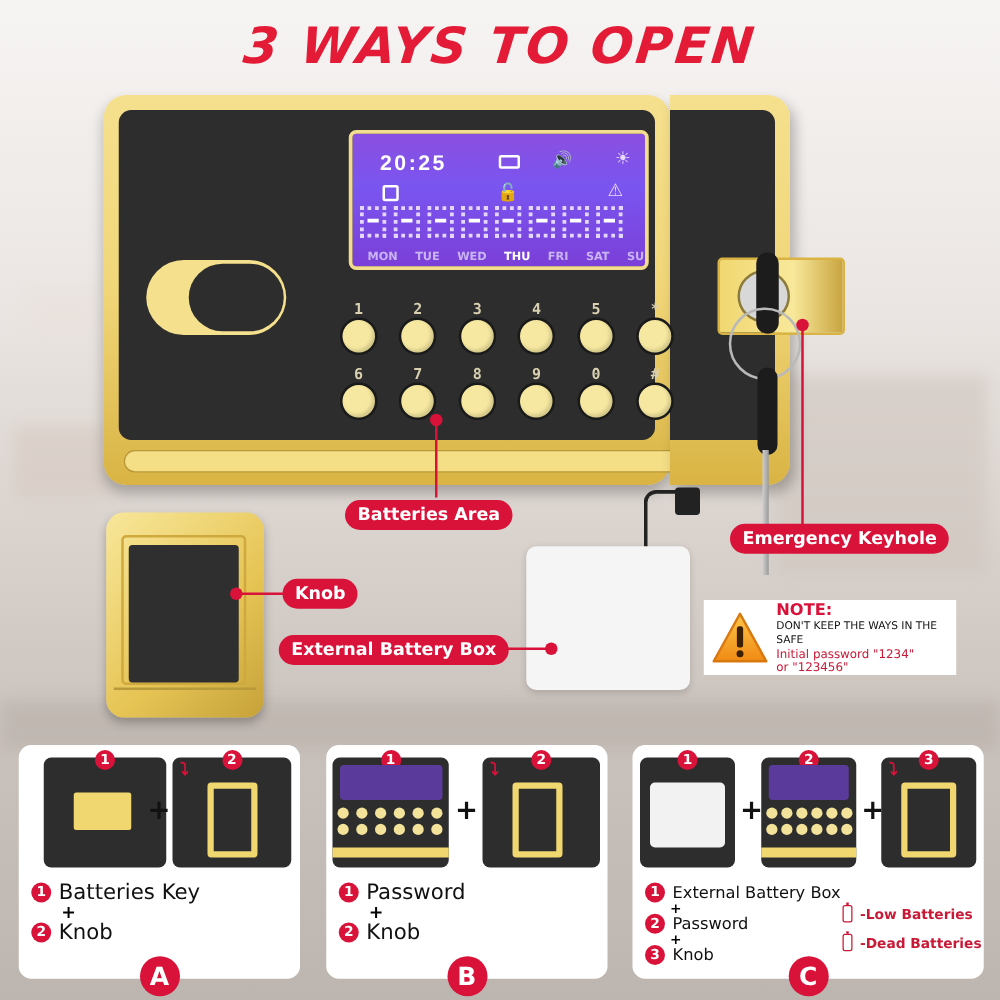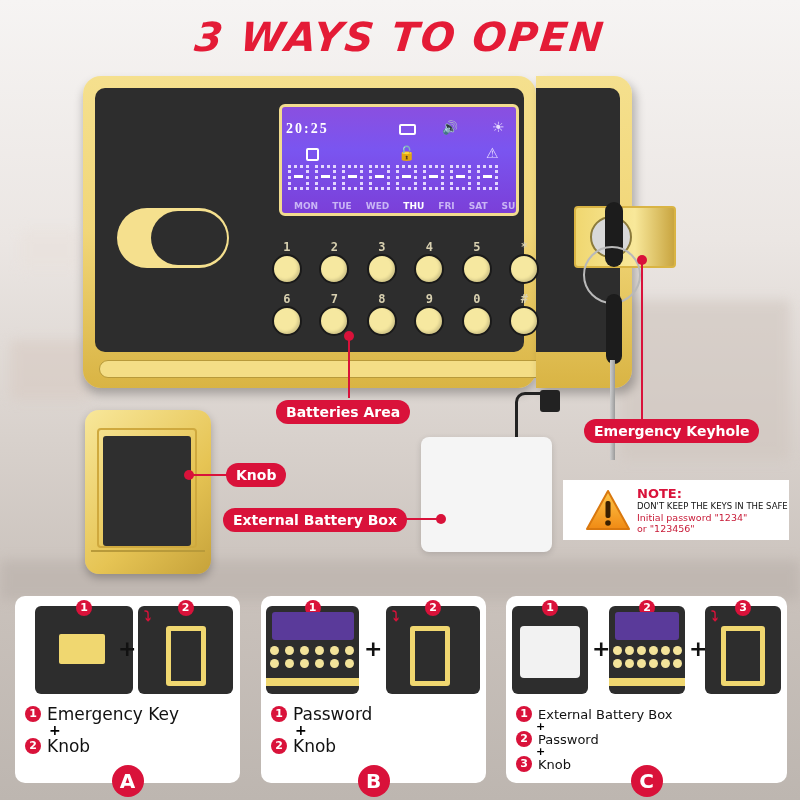--- a/index.html
+++ b/index.html
@@ -46,21 +46,21 @@
     position: absolute; left: 16px; top: 284px; width: 510px; height: 18px;
     border: 1px solid #b89a3a; border-radius: 9px; background: #f4de86;
   }
 
   .lcd {
     position: absolute; left: 279px; top: 104px; width: 240px; height: 112px;
     border: 3px solid #f2dc8e; border-radius: 6px;
     background: linear-gradient(180deg, #8a4fe0 0%, #7a55f0 40%, #7b3fd8 100%);
     overflow: hidden; color: #f2ecff;
   }
-  .lcd .time { position: absolute; left: 4px; top: 14px; font-family: Liberation Serif, serif; font-size: 14px; letter-spacing: 2px; font-weight: bold; color: #fff; }
+  .lcd .time { position: absolute; left: 22px; top: 14px; font-family: Liberation Sans, sans-serif; font-size: 17px; letter-spacing: 2px; font-weight: bold; color: #fff; }
   .lcd .batt { position: absolute; left: 117px; top: 17px; width: 17px; height: 11px; border: 2px solid #fff; border-radius: 2px; }
   .lcd .spk { position: absolute; left: 160px; top: 13px; font-size: 13px; color: #d8c6ff; }
   .lcd .sun { position: absolute; left: 210px; top: 12px; font-size: 14px; color: #e8dcff; }
   .lcd .hand { position: absolute; left: 24px; top: 41px; width: 13px; height: 13px; border: 2px solid #fff; border-radius: 2px; }
   .lcd .lock { position: absolute; left: 116px; top: 38px; font-size: 14px; color: #fff; }
   .lcd .warn { position: absolute; left: 204px; top: 38px; font-size: 14px; color: #e8dcff; }
   .lcd .digits { position: absolute; left: 6px; top: 58px; display: flex; gap: 6px; }
   .lcd .digit { width: 21px; height: 25px; border: 3px dotted #e3d6ff; position: relative; }
   .lcd .digit::after { content: ""; position: absolute; left: 3px; right: 3px; top: 7px; height: 3px; background: #fff; }
   .lcd .days { position: absolute; left: 12px; top: 94px; display: flex; gap: 14px; font-size: 9px; font-weight: bold; color: #c9b5f5; }
@@ -106,22 +106,22 @@
 
   
   .pill {
     position: absolute; background: #d9123a; color: #fff; font-weight: bold;
     font-size: 14px; padding: 4px 10px; border-radius: 12px; white-space: nowrap;
   }
   .dot { position: absolute; width: 10px; height: 10px; border-radius: 50%; background: #d9123a; }
   .line { position: absolute; background: #d9123a; }
 
   .note {
-    position: absolute; left: 563px; top: 480px; width: 226px; height: 60px;
-    background: #fff; display: flex; align-items: center; padding-left: 22px;
+    position: absolute; left: 563px; top: 480px; width: 202px; height: 60px;
+    background: #fff; display: flex; align-items: center; padding-left: 6px; justify-content: center;
   }
   .note .tri { width: 46px; height: 44px; position: relative; flex: none; }
   .note .tri svg { width: 46px; height: 44px; }
   .note .txt { margin-left: 6px; line-height: 11px; }
   .note .h { color: #d9123a; font-weight: bold; font-size: 13px; line-height: 15px; }
   .note .warn-line { color: #111; font-size: 8.5px; }
   .note .pw { color: #c81a37; font-size: 9.5px; }
 
   
   .card {
@@ -306,41 +306,41 @@
             <stop offset="1" stop-color="#f08a14"></stop>
           </linearGradient>
         </defs>
       <path d="M23 3 L44 41 L2 41 Z" fill="url(#tg)" stroke="#d9780e" stroke-width="2" stroke-linejoin="round"></path>
       <rect x="20.5" y="13" width="5" height="17" rx="2" fill="#3a2000"></rect>
       <circle cx="23" cy="35" r="2.8" fill="#3a2000"></circle>
     </svg>
   </div>
   <div class="txt">
     <div class="h">NOTE:</div>
-    <div class="warn-line">DON'T KEEP THE KEYS IN THE SAFE</div>
+    <div class="warn-line">DON'T KEEP THE WAYS IN THE SAFE</div>
     <div class="pw">Initial password "1234"</div>
     <div class="pw">or "123456"</div>
   </div>
 </div>
 
 <div class="card a">
   <div class="thumb" style="left:20px; width:98px;">
     <div class="num">1</div>
     <div class="mini-keyplate"></div>
   </div>
   <div class="plus" style="left:103px;">+</div>
   <div class="thumb" style="left:123px; width:95px;">
     <div class="num">2</div>
     <div class="mini-arrow">⤵</div>
     <div class="mini-knob" style="left:28px;"></div>
   </div>
   <div class="steps">
     <div class="step">
         <span class="num">1</span>
-        <span>Emergency Key</span>
+        <span>Batteries Key</span>
       </div>
     <div class="step-plus">+</div>
     <div class="step">
         <span class="num">2</span>
         <span>Knob</span>
       </div>
   </div>
   <div class="letter">A</div>
 </div>
 
@@ -424,14 +424,24 @@
     <div class="step">
         <span class="num">2</span>
         <span>Password</span>
       </div>
     <div class="step-plus">+</div>
     <div class="step">
         <span class="num">3</span>
         <span>Knob</span>
       </div>
   </div>
+  <div class="legend">
+    <div class="row">
+        <span class="bat"></span>
+        <span>-Low Batteries</span>
+      </div>
+    <div class="row">
+        <span class="bat"></span>
+        <span>-Dead Batteries</span>
+      </div>
+  </div>
   <div class="letter">C</div>
 </div>
 
 </body></html>

